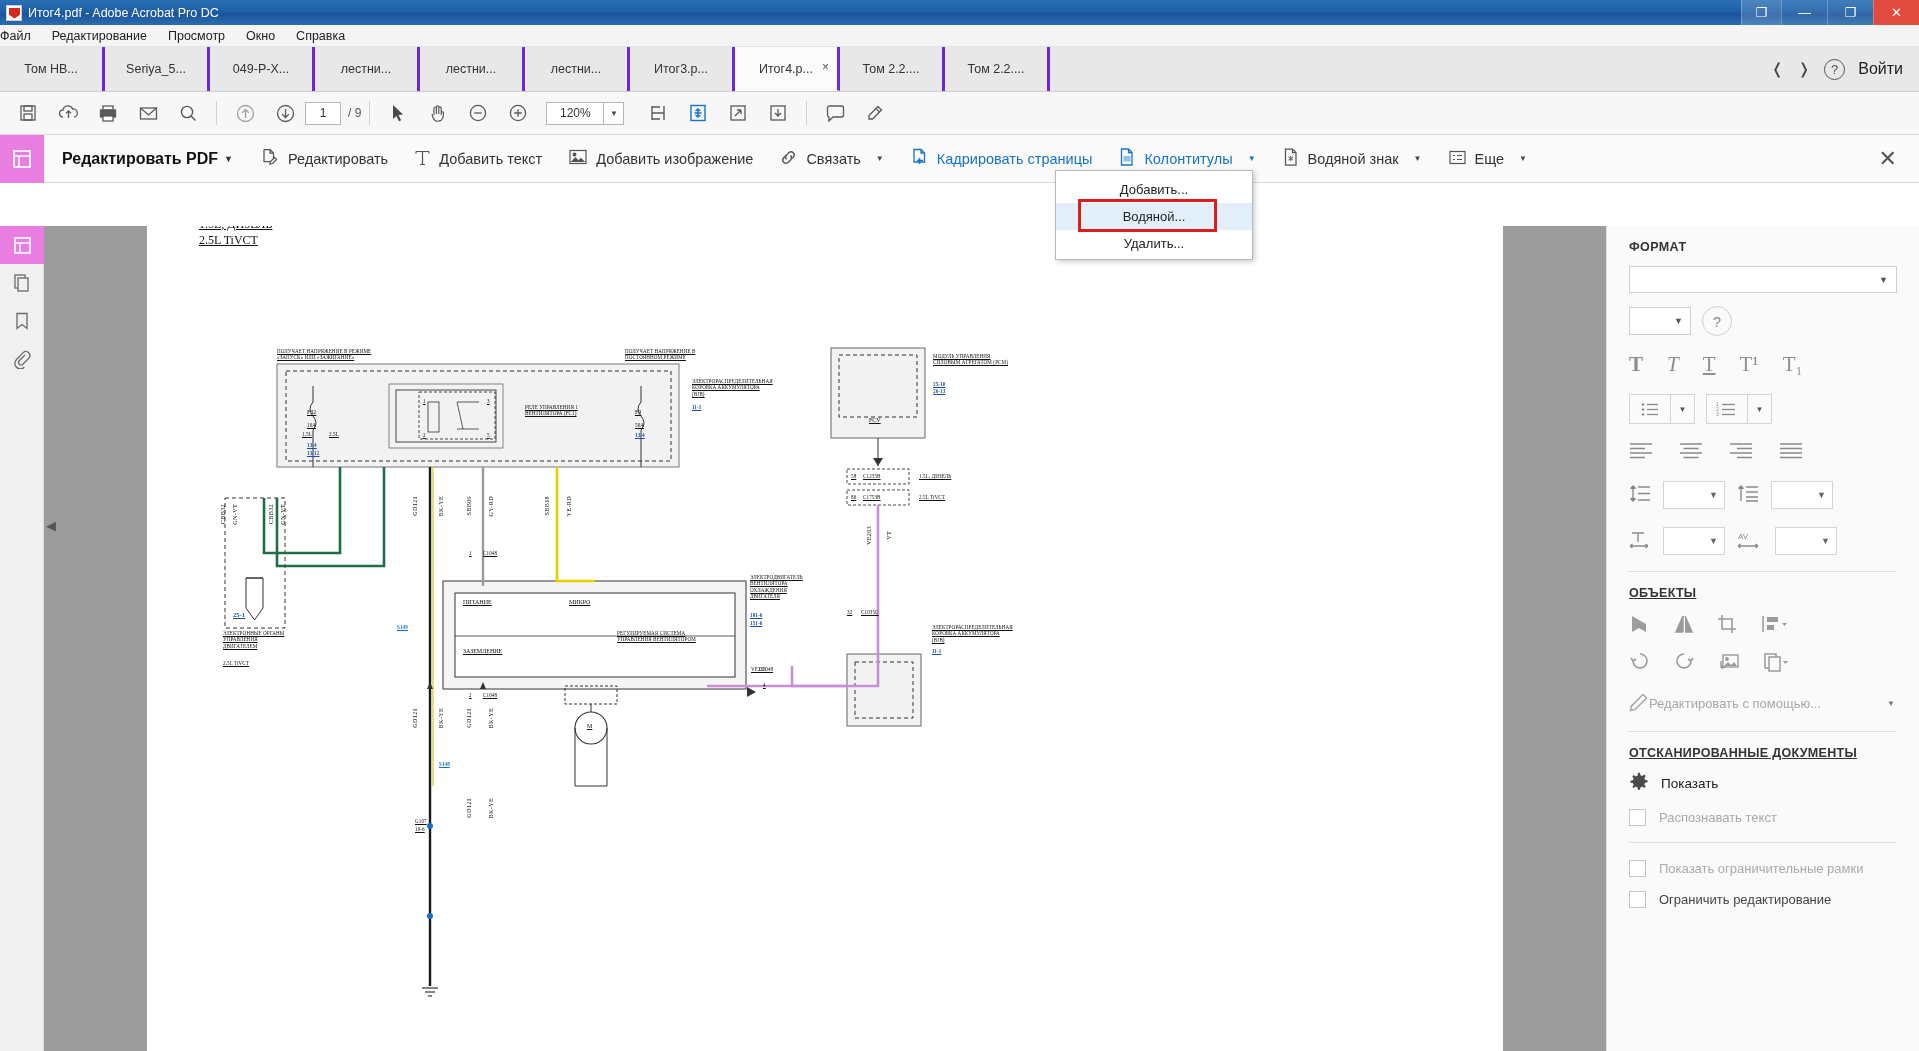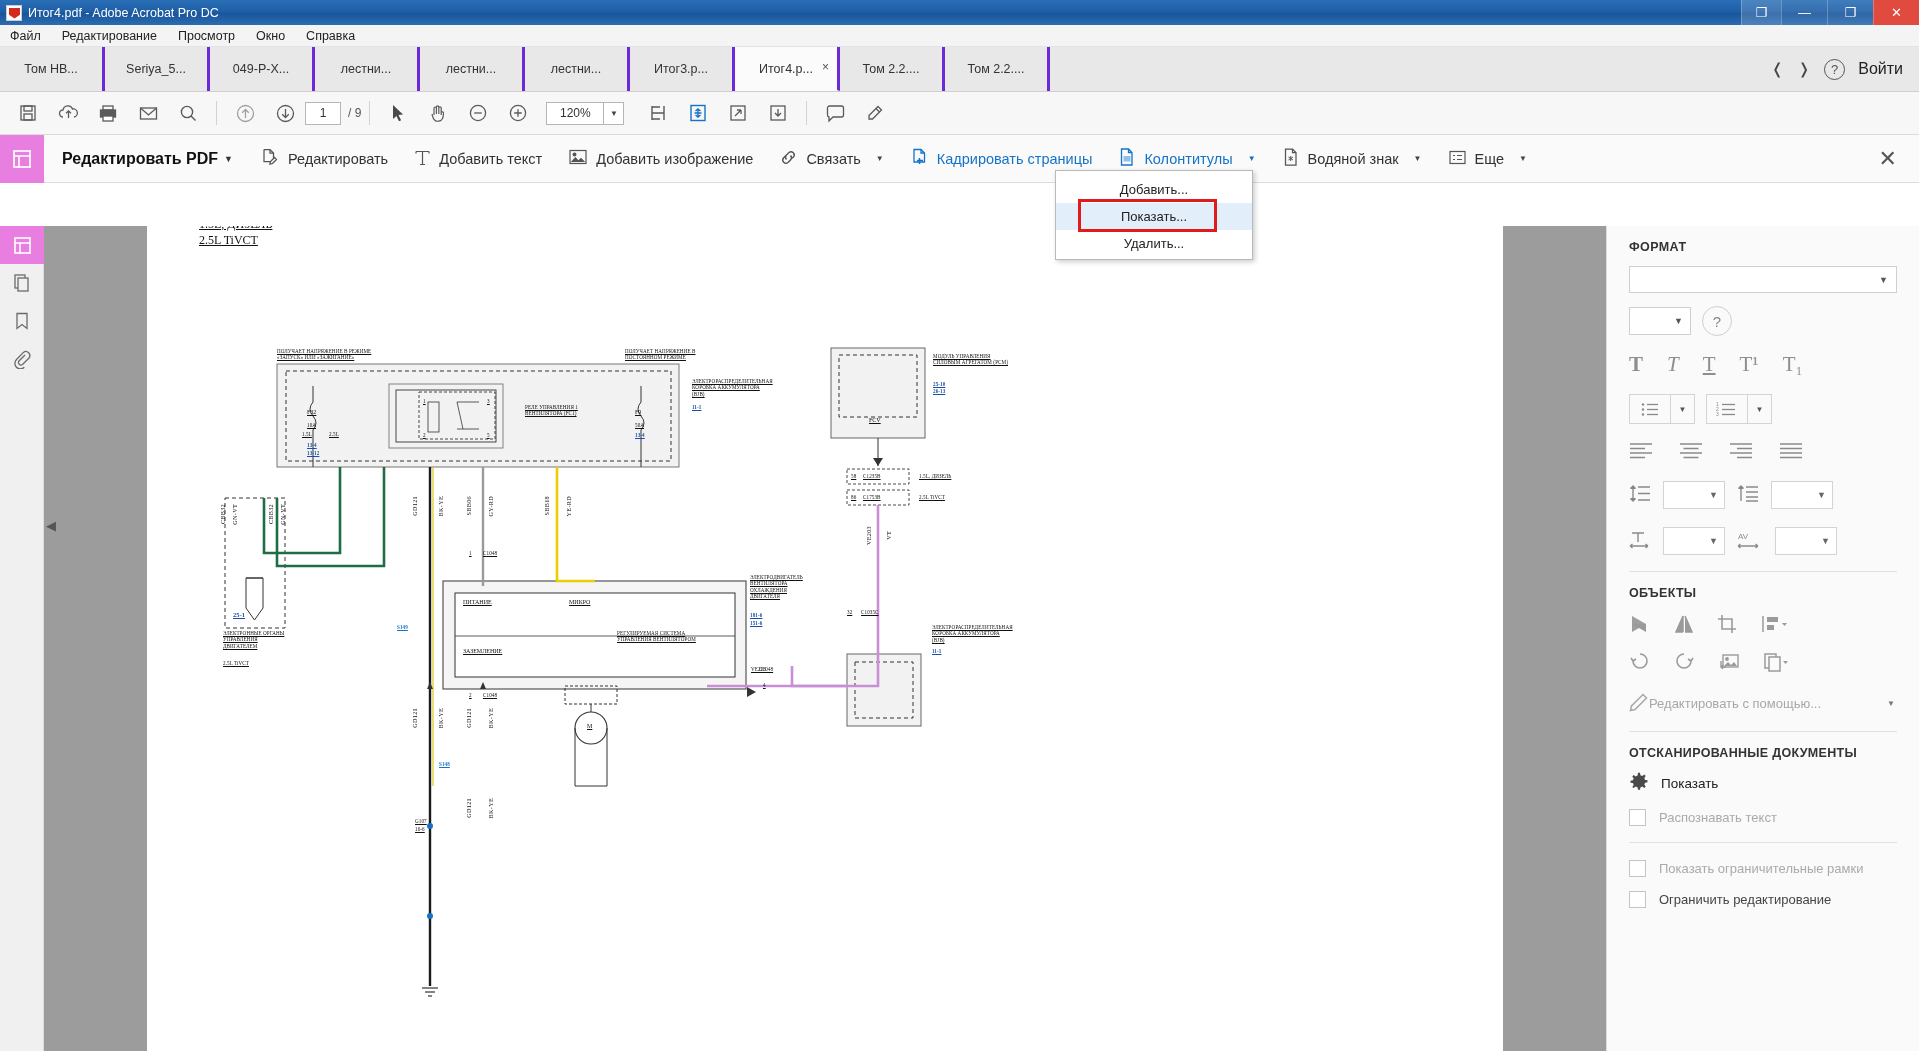--- a/index.html
+++ b/index.html
@@ -17,21 +17,21 @@
   .tb-title{ color:#fff; font-size:12.5px; }
   .tb-btns{ position:absolute; right:0; top:0; display:flex; height:25px; }
   .tb-btn{ width:46px;height:25px; display:flex;align-items:center;justify-content:center;
      color:#fff; font-size:13px; background:rgba(255,255,255,.10);
      border-left:1px solid rgba(255,255,255,.25); }
   .tb-btn.close{ background:#e04a3f; }
   .tb-btn.restore-extra{ width:40px; background:rgba(255,255,255,.16); }
 
   
   .menubar{ height:22px; background:#f4f4f4; display:flex; align-items:center;
-     padding-left:10px; gap:21px; border-bottom:1px solid #e3e3e3; }
+     gap:21px; border-bottom:1px solid #e3e3e3; }
   .menubar span{ font-size:12.5px; color:#222; }
 
   
   .tabbar{ height:45px; background:#e8e8e8; display:flex; align-items:stretch;
      border-bottom:1px solid #cfcfcf; }
   .home-tools{ display:flex; align-items:center; gap:26px; padding:0 18px 0 14px;
      border-right:1px solid #c8c8c8; }
   .home-tools span{ font-size:16px; color:#222; }
   .doctabs{ display:flex; flex:1; align-items:stretch; }
   .doctab{ width:105px; display:flex; align-items:center; justify-content:center;
@@ -113,21 +113,21 @@
   .tstyle{ display:flex; gap:24px; margin-top:16px; color:#8e8e8e;
      font-family:"Liberation Serif",serif; font-size:21px; align-items:flex-end; }
   .btnbox{ height:30px;border:1px solid #d4d4d4;background:#fafafa;
      display:flex;align-items:center;justify-content:center; }
   .align-row{ display:flex; gap:26px; margin-top:18px; }
   .spacer-row{ display:flex; gap:12px; align-items:center; margin-top:18px; }
   .sp-field{ width:62px;height:28px;border:1px solid #d4d4d4;background:#fff;
      display:flex;align-items:center;justify-content:flex-end;padding-right:6px;
      font-size:9px;color:#666; }
   .divider{ height:1px;background:#e0e0e0; margin:16px 0 0 0; }
-  .sec-title{ font-size:12.5px;font-weight:bold;color:#333;margin-top:14px; letter-spacing:.3px;}
+  .sec-title{ font-size:12.5px;font-weight:bold;color:#333;margin-top:14px; letter-spacing:.3px;text-decoration:underline;}
   .objrow{ display:flex; gap:22px; margin-top:14px; color:#9a9a9a; align-items:center; }
   .editwith{ display:flex; align-items:center; margin-top:16px;
      color:#a8a8a8; font-size:13px; position:relative; }
   .editwith .dd{ position:absolute; right:2px; font-size:8px; color:#777; }
   .gearrow{ display:flex; align-items:center; gap:12px; margin-top:12px; }
   .gearrow span{ font-size:13.5px; color:#222; }
   .chkrow{ display:flex; align-items:center; gap:13px; margin-top:14px; }
   .chkbox{ width:17px;height:17px;border:1px solid #c4c4c4;background:#fff; }
   .chkrow span{ font-size:13px; color:#aaa; }
   .chkrow.dark span{ color:#444; }
@@ -805,19 +805,19 @@
     <div class="chkbox"></div>
     <span>Ограничить редактирование</span>
   </div>
 </div>
 
 <div class="ddmenu">
   <div class="it">
     <span>Добавить...</span>
     </div>
   <div class="it hl">
-    <span>Показать...</span>
+    <span>Водяной...</span>
     </div>
   <div class="it">
     <span>Удалить...</span>
     </div>
 </div>
 <div class="redbox"></div>
 
 </body></html>

